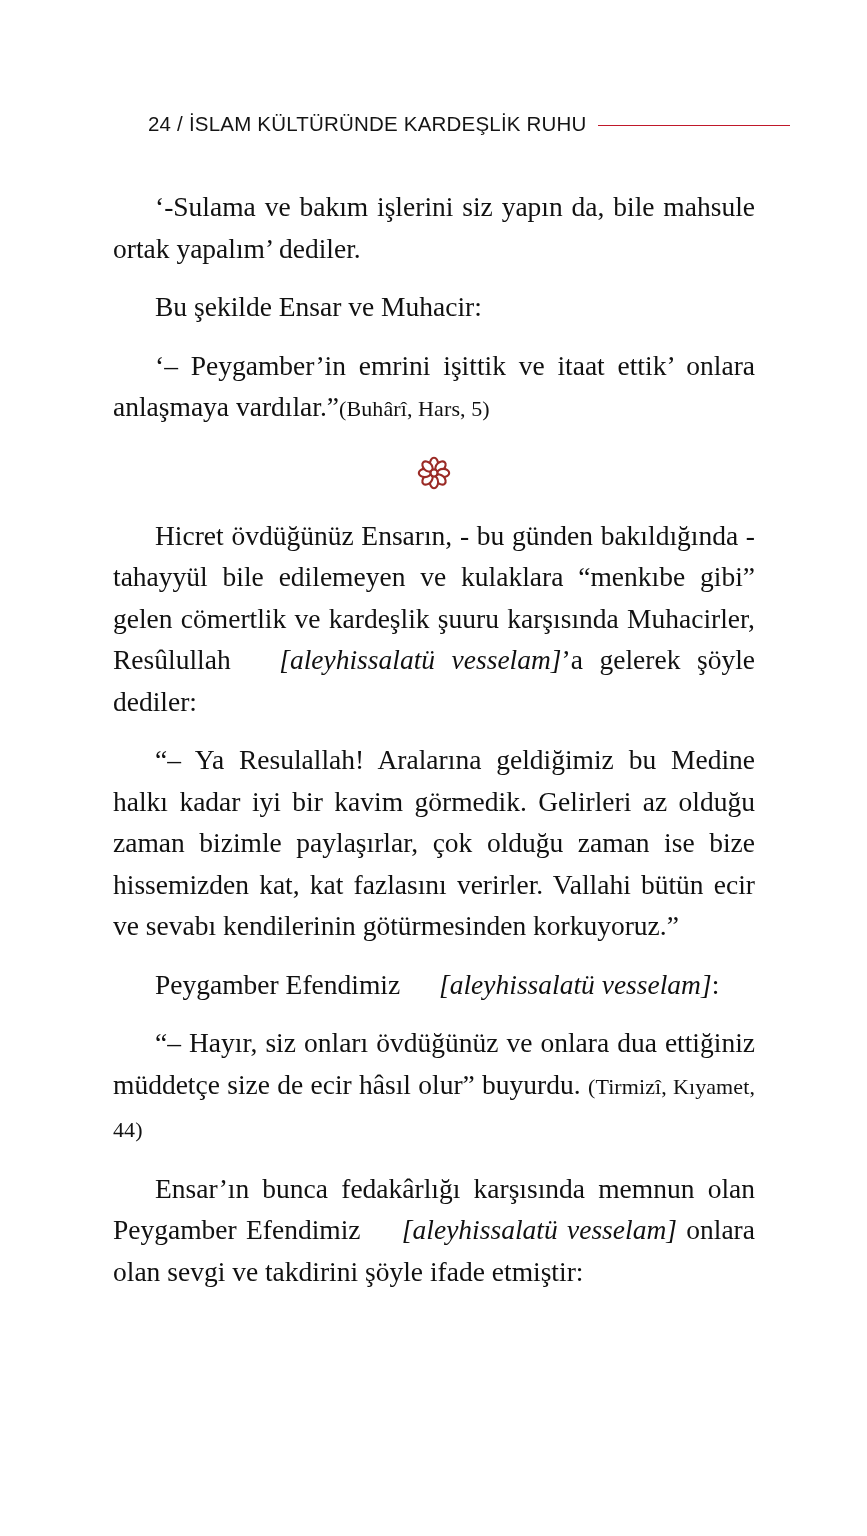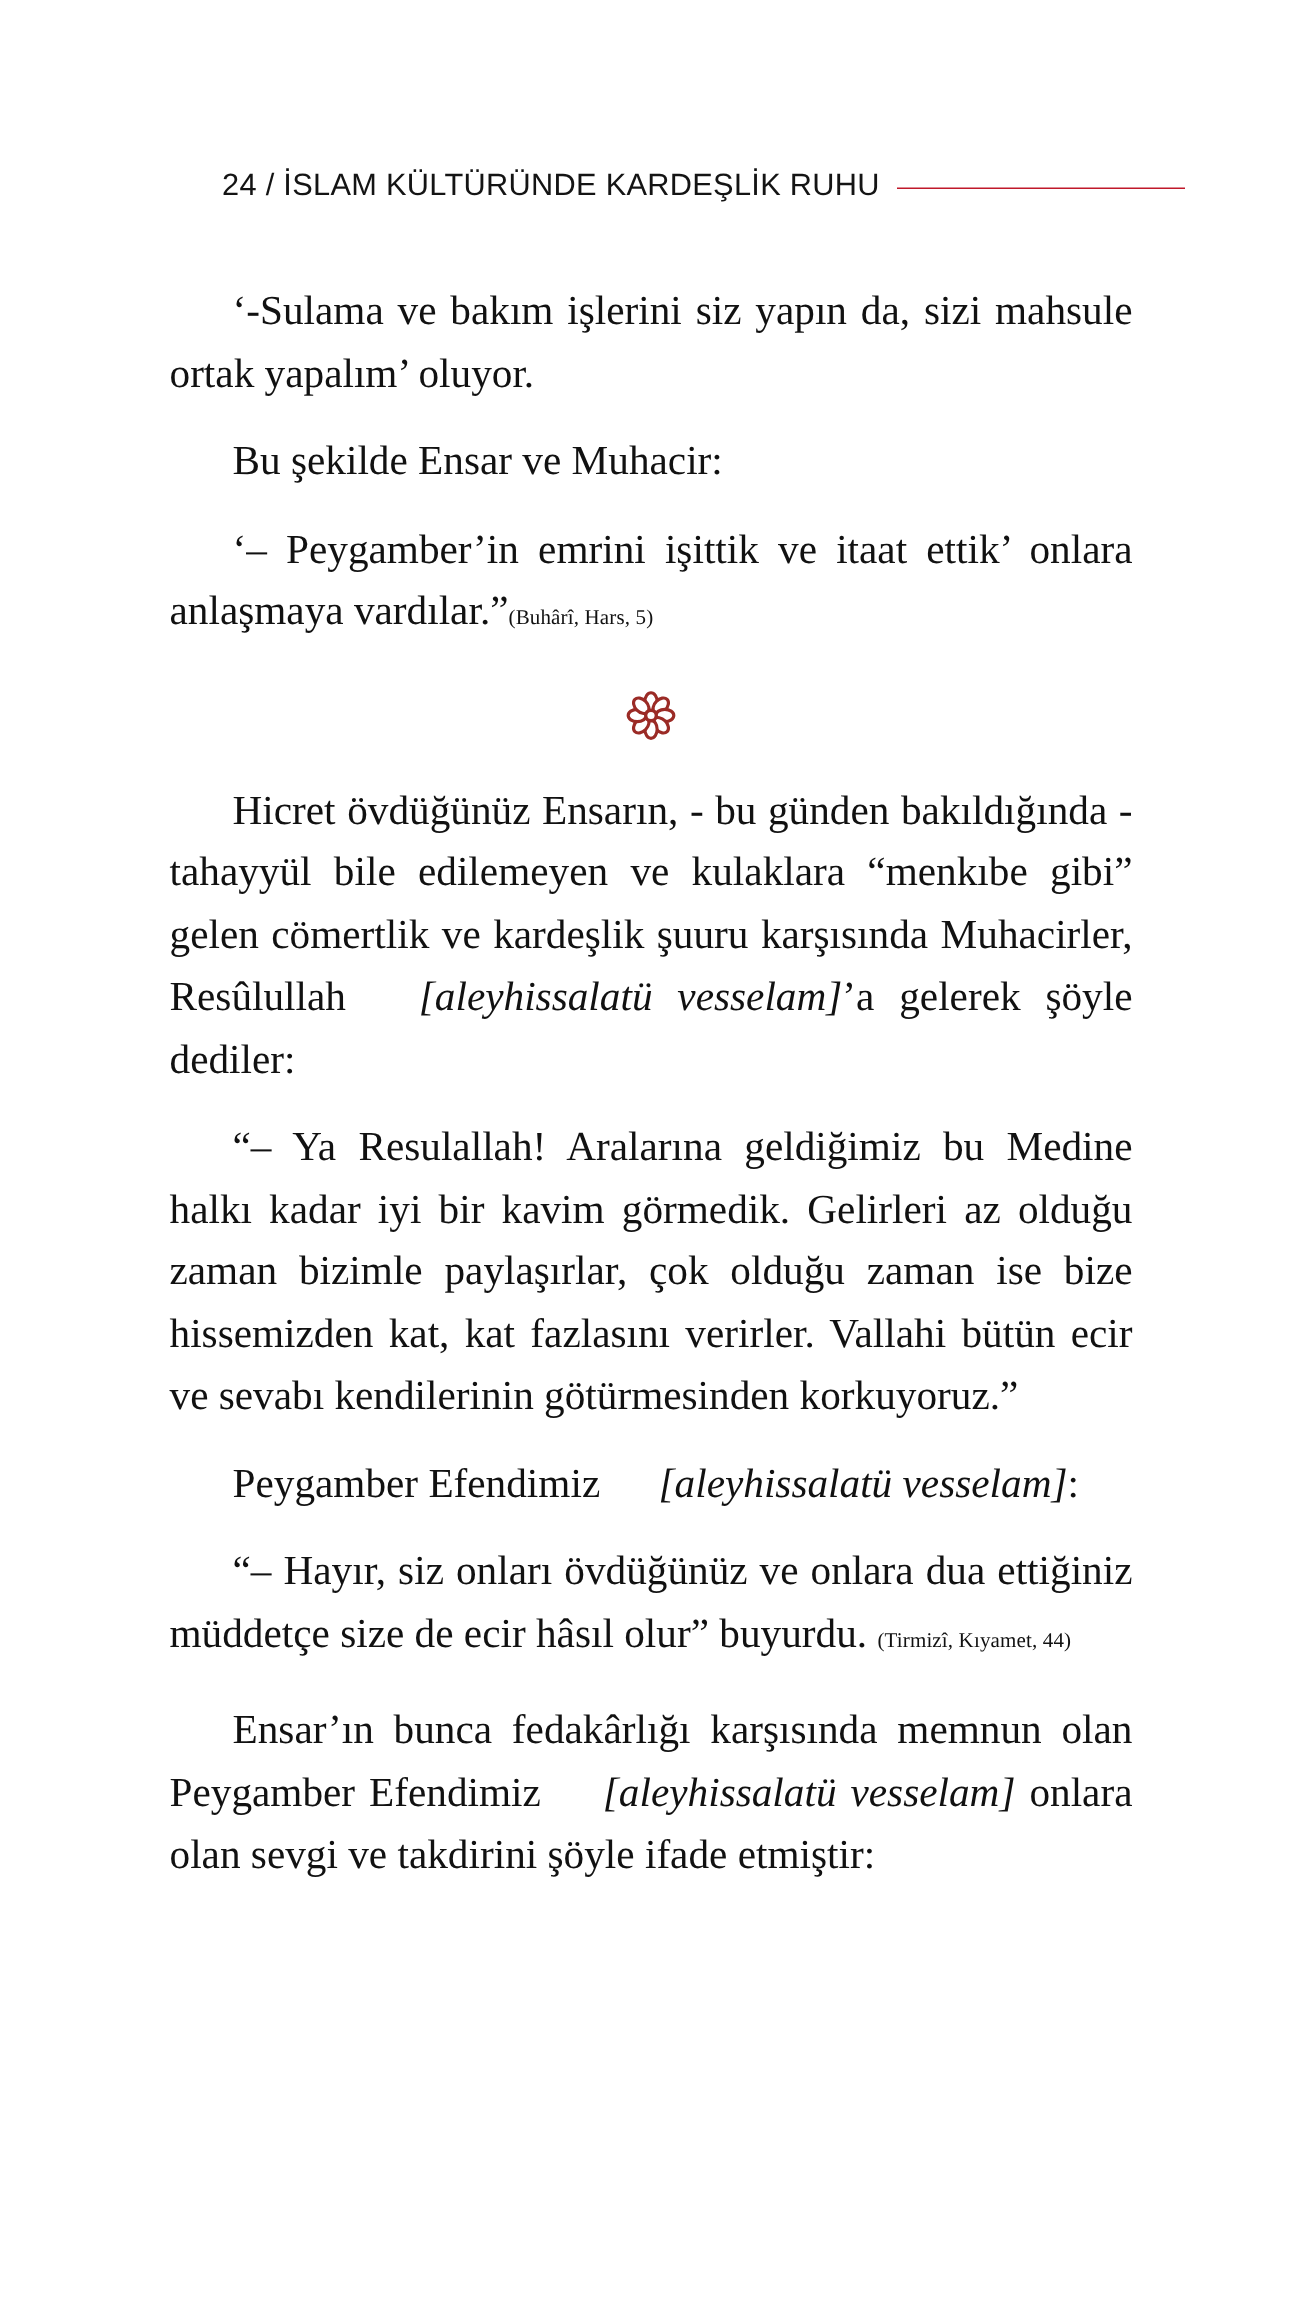--- a/index.html
+++ b/index.html
@@ -65,21 +65,21 @@
     margin-top: 17px;
   }
   p.para.gap-after-orn {
     margin-top: 0;
   }
   .it {
     font-style: italic;
     margin-left: 32px;
   }
   .cite {
-    font-size: 14px;
+    font-size: 22px;
     font-style: normal;
     letter-spacing: 0.1px;
   }
 
   
   .ornament-wrap {
     width: 100%;
     text-align: center;
     margin: 26px 0 25px 0;
     line-height: 0;
@@ -93,21 +93,21 @@
 
 <div class="page">
 
   <div class="running-head">
     <span class="running-head-text">24 / İSLAM KÜLTÜRÜNDE KARDEŞLİK RUHU</span>
     <span class="running-head-rule"></span>
   </div>
 
   <div class="body">
 
-    <p class="para">‘-Sulama ve bakım işlerini siz yapın da, sizi mahsule ortak yapalım’ oluyor.</p>
+    <p class="para">‘-Sulama ve bakım işlerini siz yapın da, bile mahsule ortak yapalım’ dediler.</p>
 
     <p class="para">Bu şekilde Ensar ve Muhacir:</p>
 
     <p class="para">
       <span>‘– Peygamber’in emrini işittik ve itaat ettik’ onlara anlaşmaya vardılar.”</span><span class="cite">(Buhârî, Hars, 5)</span>
     </p>
 
     <div class="ornament-wrap">
       <svg class="ornament" width="34" height="34" viewBox="0 0 34 34">
         <g transform="translate(17,17)">

